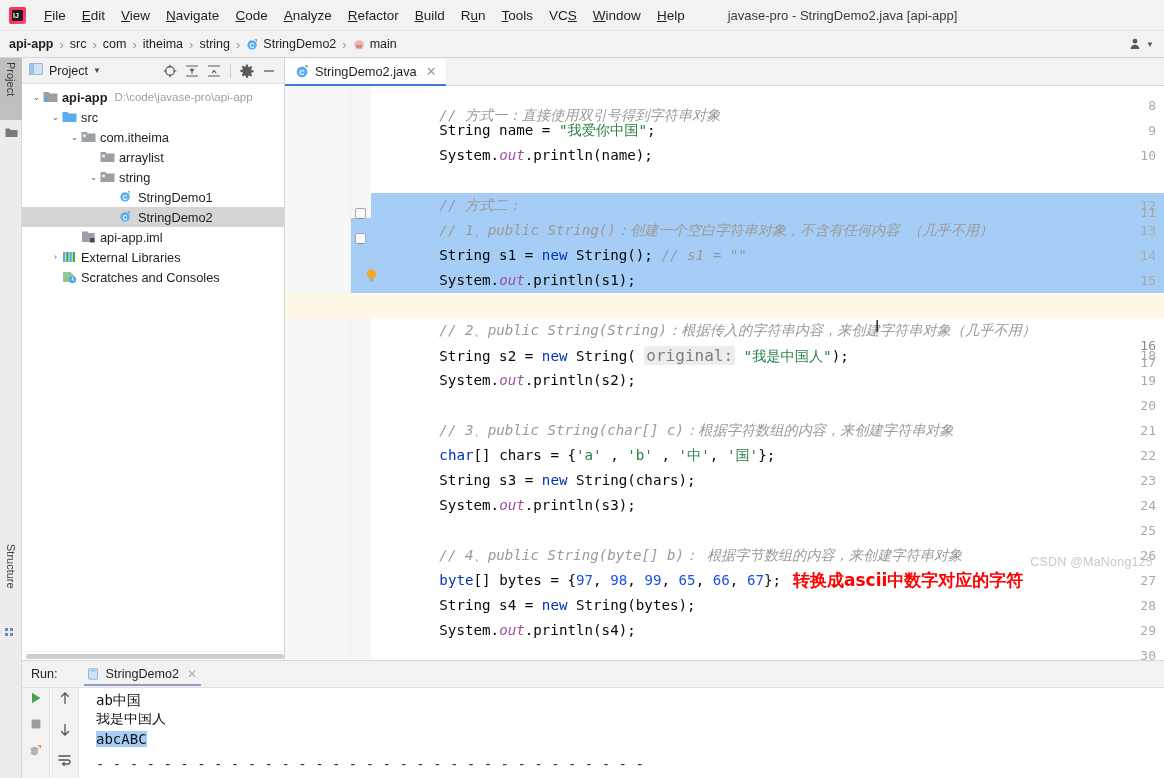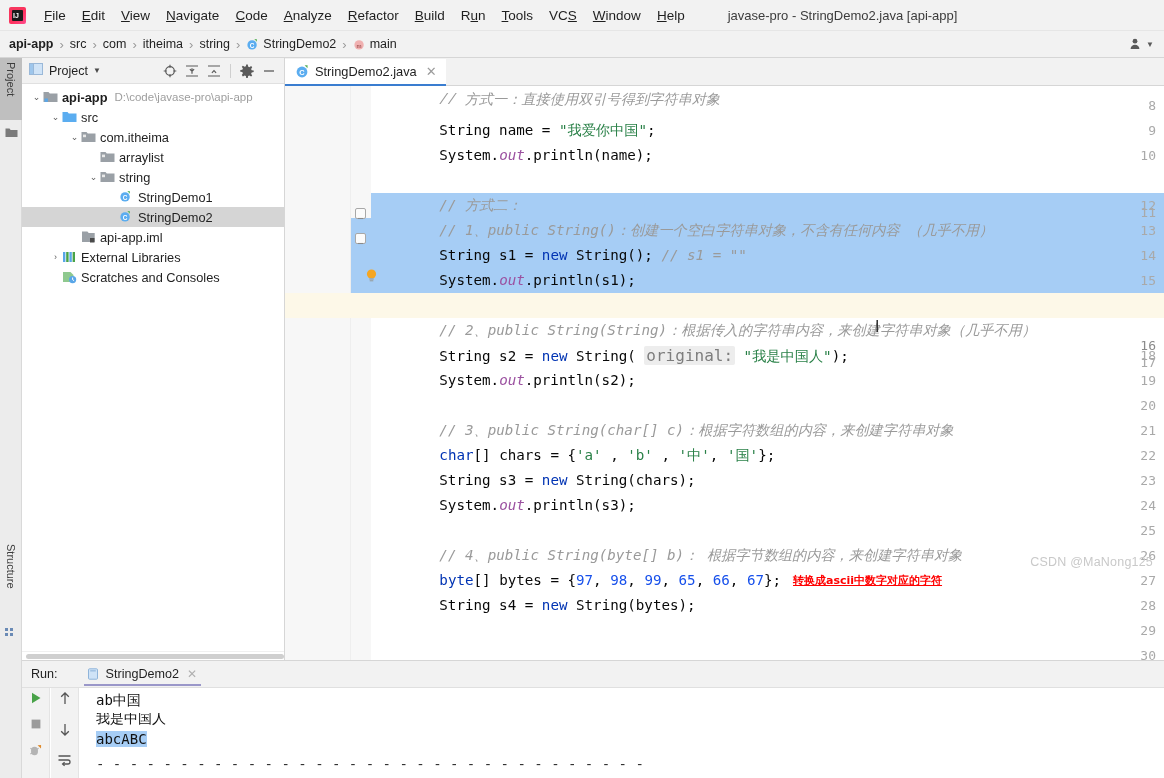--- a/index.html
+++ b/index.html
@@ -165,24 +165,23 @@
   .kw { color: #0033b3; }
   .str { color: #2a8148; }
   .cmt { color: #9a9a9a; font-style: italic; }
   .num { color: #1750eb; }
   .fld { color: #9b51a0; font-style: italic; }
   .hint {
     background: #ededed; color: #7d7d7d; font-size: 16px; border-radius: 2px;
     padding: 0 2px; font-style: normal;
   }
   .redanno {
-    position: absolute; color: #ff0000; font-weight: bold; font-size: 11px;
+    position: absolute; color: #ff0000; font-weight: bold; font-size: 17px;
     font-family: "DejaVu Sans", sans-serif; line-height: 25px; height: 25px;
     white-space: nowrap;
-    text-decoration: underline;
   }
   .bulb {
     position: absolute; width: 13px; height: 15px;
   }
   .fold-mark {
     position: absolute; width: 11px; height: 11px; border: 1px solid #a8a8a8;
     background: #fbfbfb;
   }
   .mouse-ibeam {
     position: absolute; color: #2b2b2b; font-size: 15px;
@@ -522,41 +521,42 @@
           <div class="ln" style="top: 382px;">23</div>
           <div class="ln" style="top: 407px;">24</div>
           <div class="ln" style="top: 432px;">25</div>
           <div class="ln" style="top: 457px;">26</div>
           <div class="ln" style="top: 482px;">27</div>
           <div class="ln" style="top: 507px;">28</div>
           <div class="ln" style="top: 532px;">29</div>
           <div class="ln" style="top: 557px;">30</div>
         </div>
       <div class="codelayer" id="codelayer">
-          <div class="cl" style="top: 2px; font-family: Liberation Mono, monospace;">        <span class="cmt">// 方式一：直接使用双引号得到字符串对象</span></div>
+          <div class="cl" style="top: 17px;">        <span class="cmt">// 方式一：直接使用双引号得到字符串对象</span></div>
           <div class="cl" style="top: 32px;">        String name = <span class="str">"我爱你中国"</span>;</div>
           <div class="cl" style="top: 57px;">        System.<span class="fld">out</span>.println(name);</div>
           <div class="cl" style="top: 82px;"></div>
           <div class="cl" style="top: 107px;">        <span class="cmt">// 方式二：</span></div>
           <div class="cl" style="top: 132px;">        <span class="cmt">// 1、public String()：创建一个空白字符串对象，不含有任何内容 （几乎不用）</span></div>
           <div class="cl" style="top: 157px;">        String s1 = <span class="kw">new</span> String(); <span class="cmt">// s1 = ""</span></div>
           <div class="cl" style="top: 182px;">        System.<span class="fld">out</span>.println(s1);</div>
           <div class="cl" style="top: 207px;"></div>
           <div class="cl" style="top: 232px;">        <span class="cmt">// 2、public String(String)：根据传入的字符串内容，来创建字符串对象（几乎不用）</span></div>
           <div class="cl" style="top: 257px;">        String s2 = <span class="kw">new</span> String( <span class="hint">original:</span> <span class="str">"我是中国人"</span>);</div>
           <div class="cl" style="top: 282px;">        System.<span class="fld">out</span>.println(s2);</div>
           <div class="cl" style="top: 307px;"></div>
           <div class="cl" style="top: 332px;">        <span class="cmt">// 3、public String(char[] c)：根据字符数组的内容，来创建字符串对象</span></div>
           <div class="cl" style="top: 357px;">        <span class="kw">char</span>[] chars = {<span class="str">'a'</span> , <span class="str">'b'</span> , <span class="str">'中'</span>, <span class="str">'国'</span>};</div>
           <div class="cl" style="top: 382px;">        String s3 = <span class="kw">new</span> String(chars);</div>
           <div class="cl" style="top: 407px;">        System.<span class="fld">out</span>.println(s3);</div>
           <div class="cl" style="top: 432px;"></div>
           <div class="cl" style="top: 457px;">        <span class="cmt">// 4、public String(byte[] b)： 根据字节数组的内容，来创建字符串对象</span></div>
           <div class="cl" style="top: 482px;">        <span class="kw">byte</span>[] bytes = {<span class="num">97</span>, <span class="num">98</span>, <span class="num">99</span>, <span class="num">65</span>, <span class="num">66</span>, <span class="num">67</span>};</div>
           <div class="cl" style="top: 507px;">        String s4 = <span class="kw">new</span> String(bytes);</div>
+          <div class="cl" style="top: 532px;">        System.<span class="fld">out</span>.println(s4);</div>
           <div class="cl" style="top: 557px;"></div>
         </div>
 
       <div class="fold-mark" style="left:70px; top:122px; border-radius:2px;">
         <svg width="9" height="9" viewBox="0 0 9 9">
             <path d="M2 4.5h5" stroke="#8a8a8a" stroke-width="1.1"></path>
           </svg>
       </div>
       <div class="fold-mark" style="left:70px; top:147px; border-radius:2px;">
         <svg width="9" height="9" viewBox="0 0 9 9">

